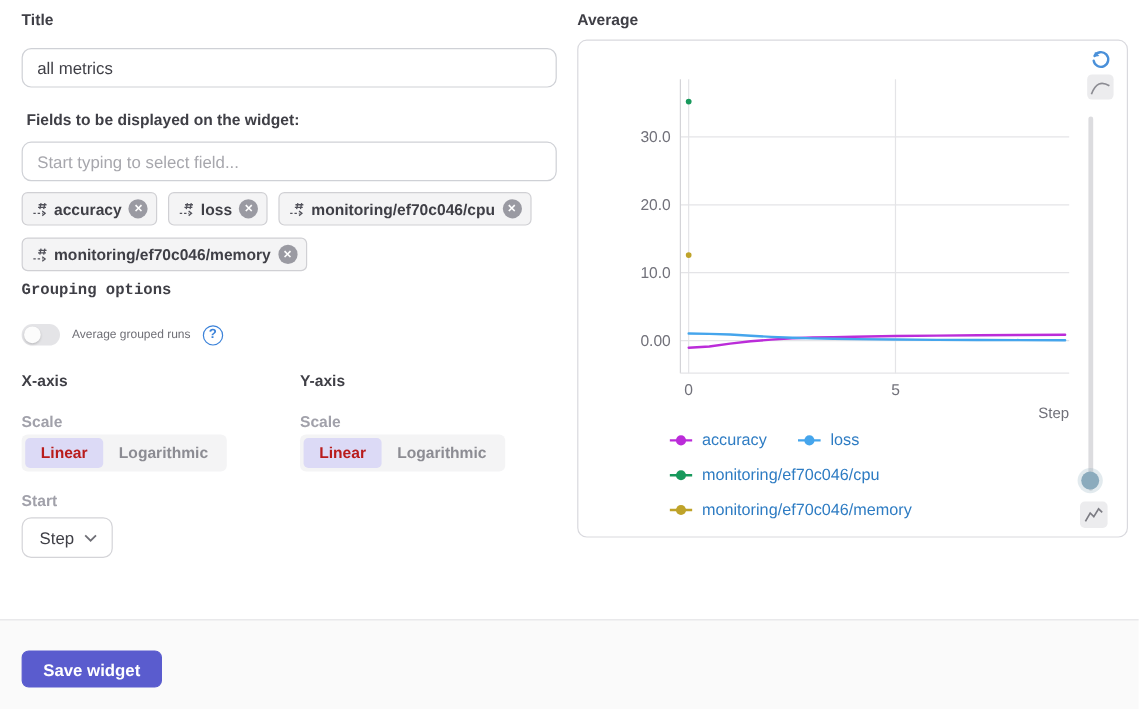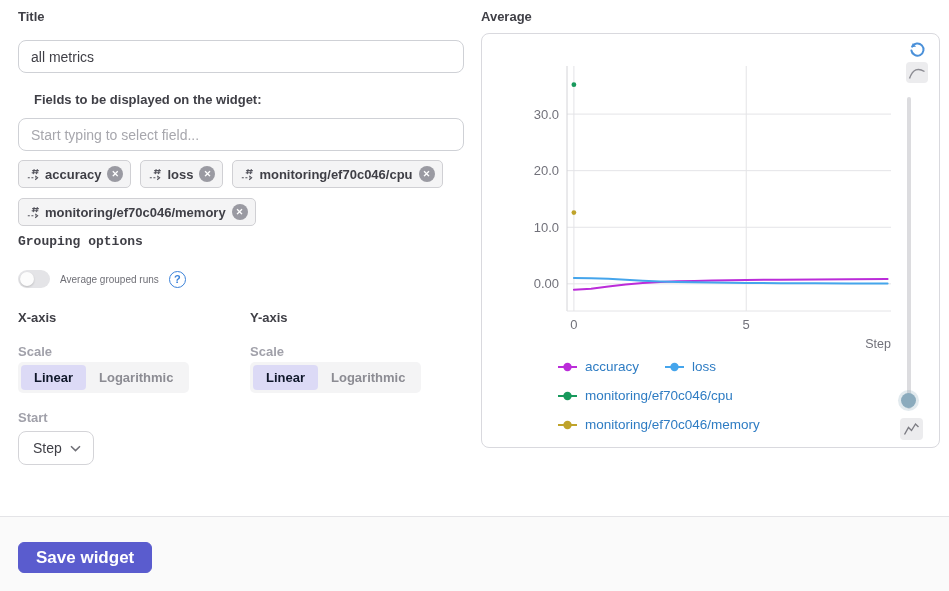--- a/index.html
+++ b/index.html
@@ -65,37 +65,37 @@
 
   
   .segmented {
     display: inline-flex; align-items: center;
     background: #f4f4f5; border-radius: 5px; padding: 3px;
   }
   .segment {
     padding: 5px 13px; font-size: 13px; font-weight: 700;
     color: #8c8c93; border-radius: 4px; cursor: pointer; white-space: nowrap;
   }
-  .segment.selected { background: #dcdaf6; color: #0f172a; }
+  .segment.selected { background: #dcdaf6; color: #b91c1c; }
 
   
   .select-btn {
     display: inline-flex; align-items: center; gap: 8px;
     height: 34px; padding: 0 12px 0 14px;
     border: 1px solid #d4d4d8; border-radius: 8px; background: #fff;
     font-size: 14px; color: #3f3f46; cursor: pointer;
   }
 
   
   .footer {
     left: 0; top: 516px; width: 949px; height: 75px;
     background: #fafafa; border-top: 1px solid #e4e4e7;
   }
   .btn {
-    height: 31px; border-radius: 6px; font-size: 17px; font-weight: 700;
+    height: 31px; border-radius: 6px; font-size: 14px; font-weight: 700;
     font-family: "Liberation Sans", sans-serif; cursor: pointer;
     display: inline-flex; align-items: center; justify-content: center;
   }
   .btn-primary { background: #5a5cce; border: 1px solid #5a5cce; color: #ffffff; padding: 0 17px; }
   .btn-secondary { background: #ffffff; border: 1px solid #d4d4d8; color: #27272a; padding: 0 25px; }
 
   
   .preview-panel {
     left: 481px; top: 33px; width: 459px; height: 415px;
     border: 1px solid #d9d9de; border-radius: 8px; background: #fff;
@@ -123,21 +123,21 @@
   }
   .chart-svg text { font-family: "Liberation Sans", sans-serif; }
 </style>
 </head>
 <body>
 
 <div class="abs section-label" style="left:18px; top:9px;text-align:right;">Title</div>
 
 <input class="abs text-input" style="left: 18px; top: 40px;" value="all metrics">
 
-<div class="abs section-label" style="left:34px; top:92px;">Fields to be displayed on the widget:</div>
+<div class="abs section-label" style="left:22px; top:92px;">Fields to be displayed on the widget:</div>
 
 <input class="abs text-input" style="left: 18px; top: 118px;" placeholder="Start typing to select field...">
 
 <div class="abs tag-row" style="left:18px; top:160px;">
   <span class="tag">
     <svg class="series-ic" width="15" height="13" viewBox="0 0 15 13">
       <g stroke="#52525b" stroke-width="1.1" fill="none">
         <path d="M7.2 1.2 L6.2 6.2 M10.4 1.2 L9.4 6.2 M5.2 2.6 H11.8 M4.7 4.8 H11.3"></path>
         <path d="M0.8 9.8 H8.6" stroke-dasharray="2 1.6"></path>
         <path d="M8.2 7.9 L10.6 9.8 L8.2 11.7"></path>

